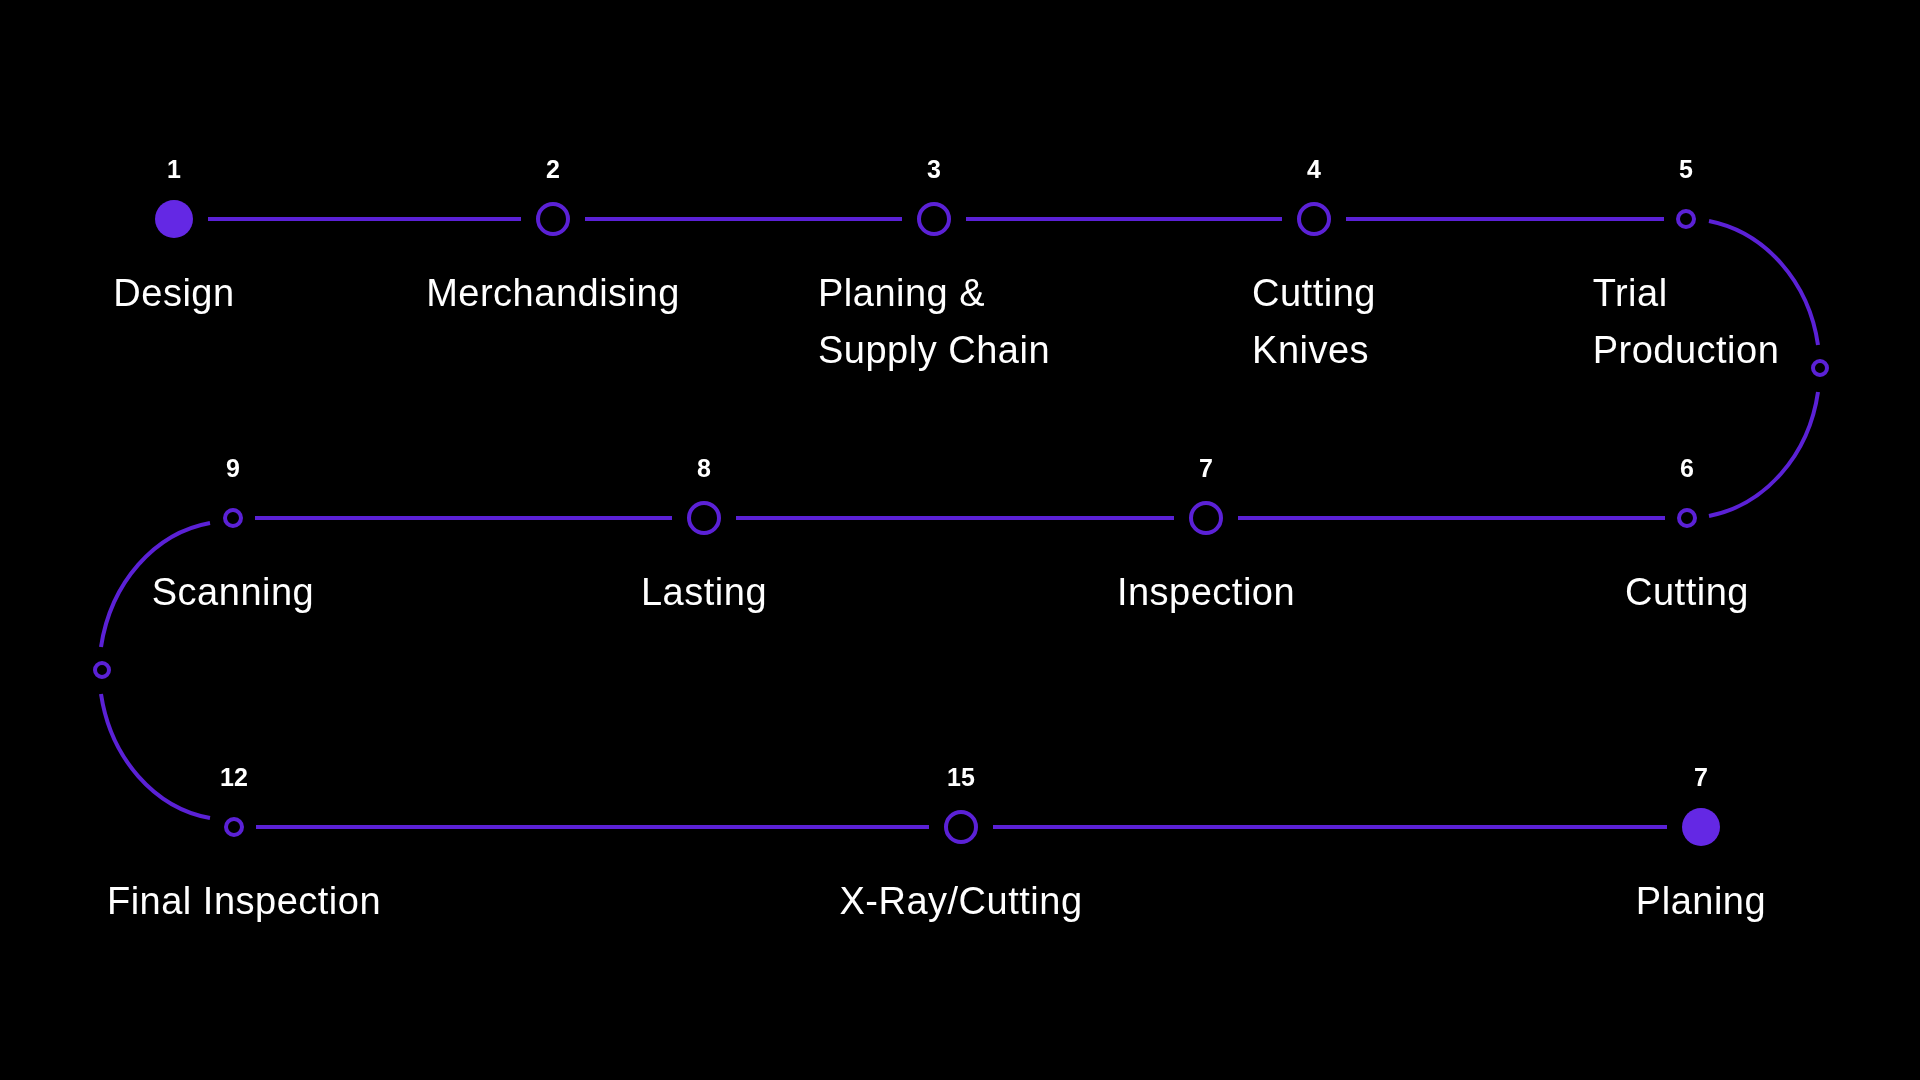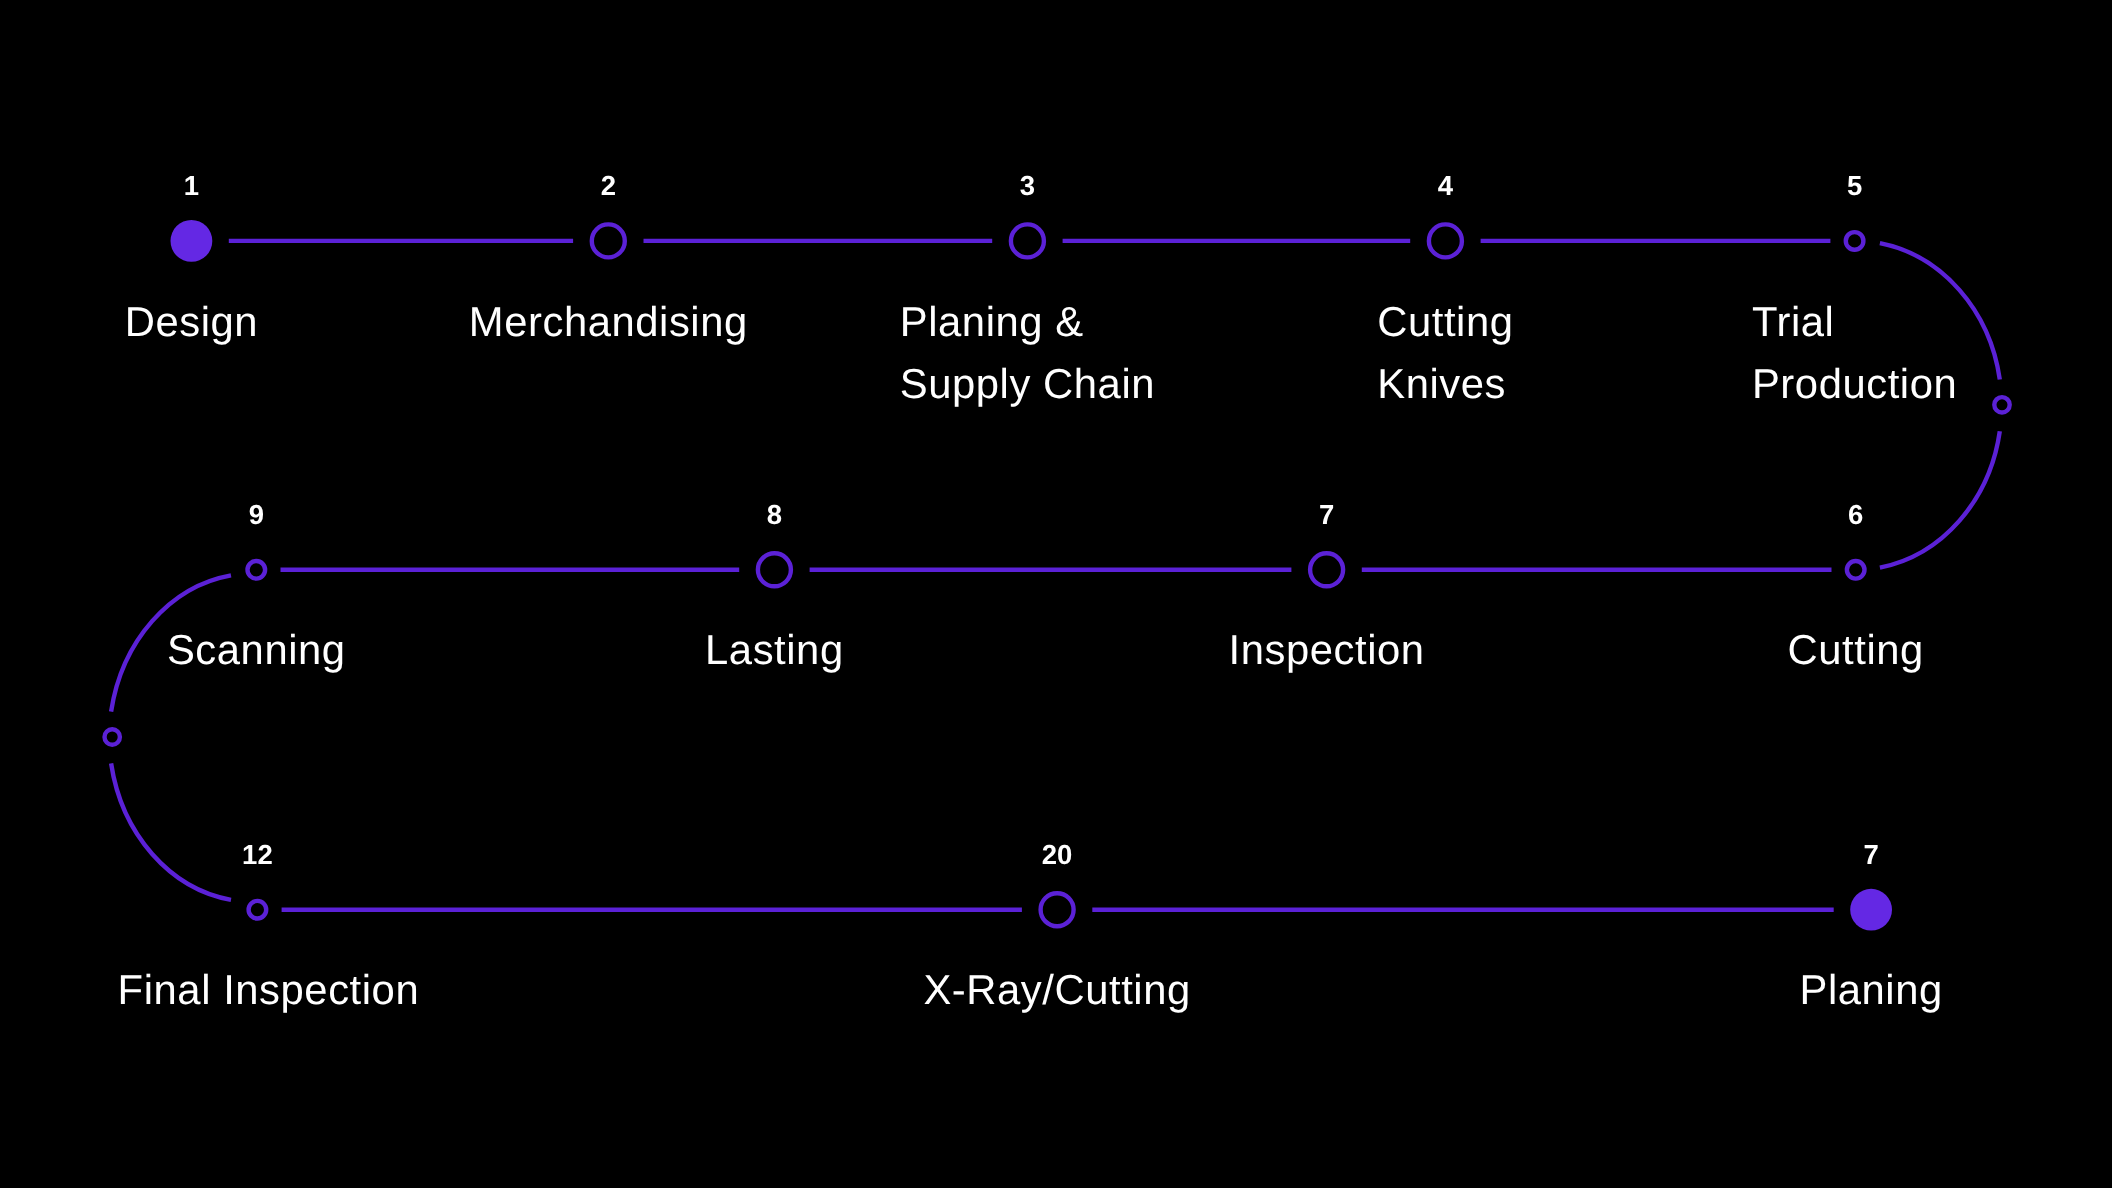--- a/index.html
+++ b/index.html
@@ -129,21 +129,21 @@
     <div class="dot tiny"></div>
   </div>
 
   <div class="step" style="left:234px;top:827px">
     <div class="num">12</div>
     <div class="dot small"></div>
     <div class="label" style="margin-left:10px">Final Inspection</div>
   </div>
 
   <div class="step" style="left:961px;top:827px">
-    <div class="num">20</div>
+    <div class="num">15</div>
     <div class="dot open"></div>
     <div class="label">X-Ray/Cutting</div>
   </div>
 
   <div class="step" style="left:1701px;top:827px">
     <div class="num">7</div>
     <div class="dot filled"></div>
     <div class="label">Planing</div>
   </div>
 

